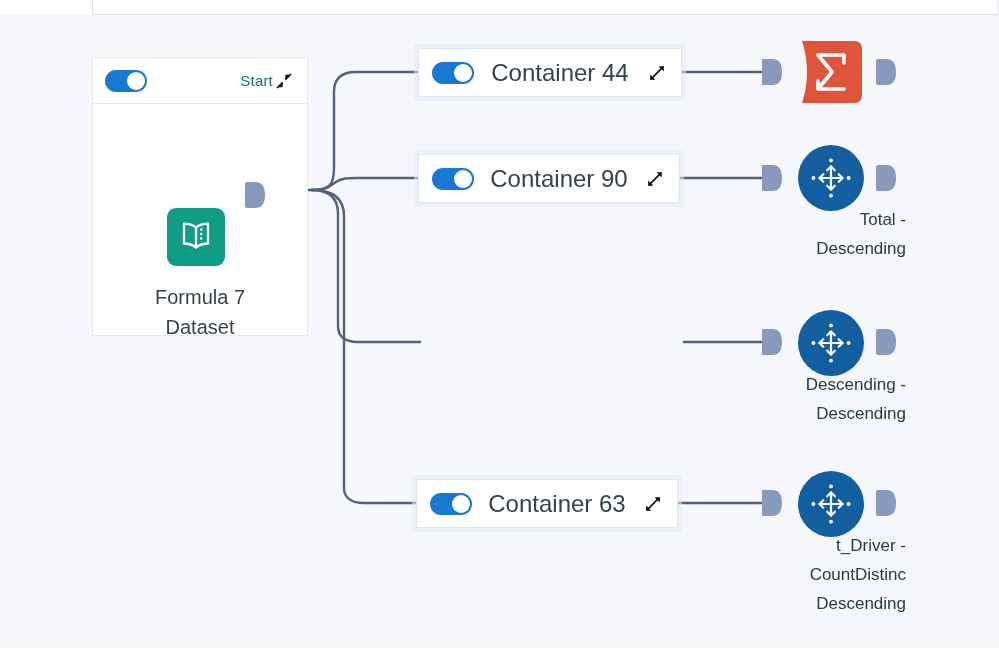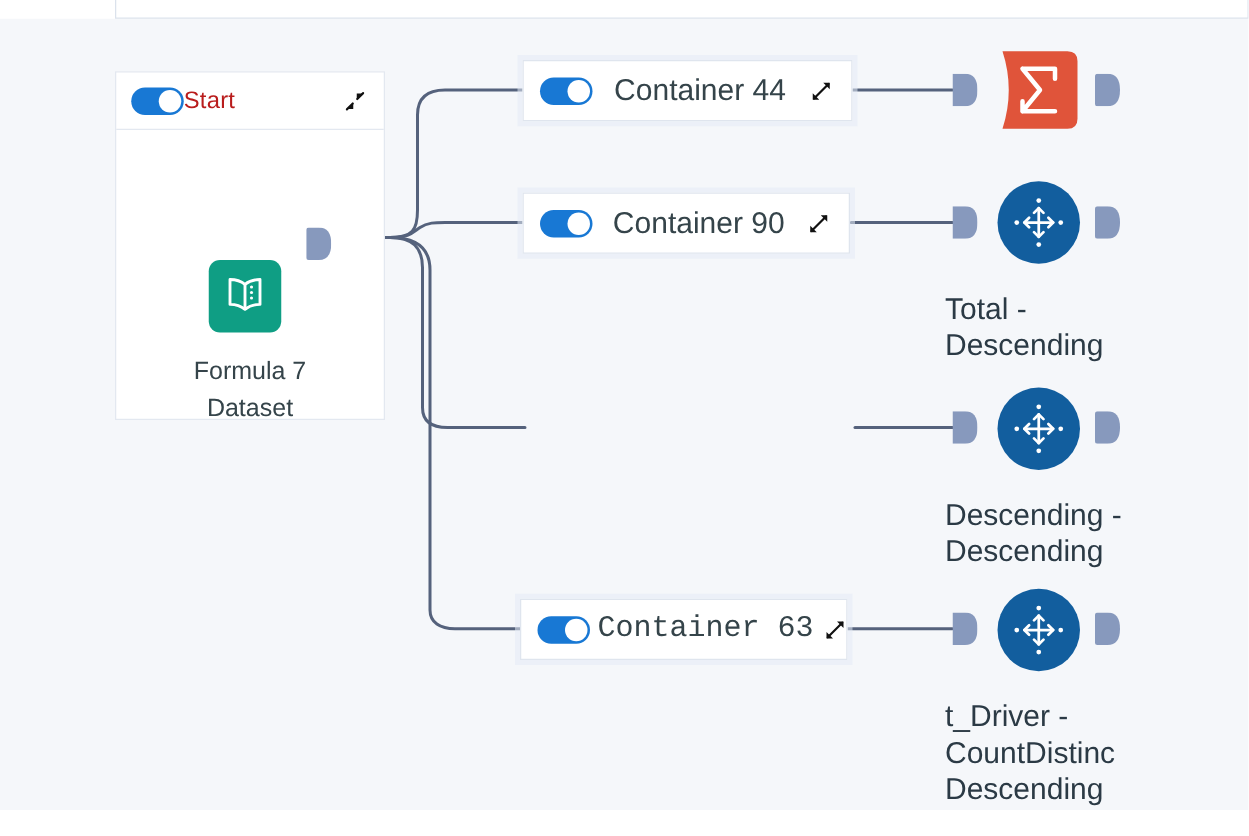--- a/index.html
+++ b/index.html
@@ -62,23 +62,23 @@
     position: relative;
     height: 46px;
     border-bottom: 1px solid #e3e8f0;
     display: flex;
     align-items: center;
     padding: 0 12px;
     box-sizing: border-box;
   }
   .start-title {
     flex: 1;
-    text-align: left;
-    font-size: 19px;
-    color: #b91c1c;
+    text-align: right;
+    font-size: 15px;
+    color: #0f766e;
     letter-spacing: .2px;
   }
   .start-body {
     position: relative;
     height: 232px;
   }
 
   
   .toggle {
     width: 42px;
@@ -166,25 +166,25 @@
     height: 66px;
     border-radius: 50%;
     background: #125e9e;
     display: flex;
     align-items: center;
     justify-content: center;
   }
   .tool-label {
     position: absolute;
     left: 50%;
-    top: 88px;
+    top: 60px;
     transform: translateX(-50%);
     width: 150px;
-    text-align: left;
-    font-size: 24px;
+    text-align: right;
+    font-size: 17px;
     line-height: 29px;
     color: #2b3a45;
     word-wrap: break-word;
   }
   .summarize-shape {
     width: 66px;
     height: 66px;
   }
 
   
@@ -286,21 +286,21 @@
         <g stroke="#111111" stroke-width="1.7" fill="none" stroke-linecap="round">
           <path d="M4.2,15.8 L15.8,4.2"></path>
         </g>
         <path d="M3.2,16.8 L3.2,11.6 L8.4,16.8 Z" fill="#111111"></path>
         <path d="M16.8,3.2 L16.8,8.4 L11.6,3.2 Z" fill="#111111"></path>
       </svg>
     </div>
   </div>
 
 
-  <div class="container-node" style="left:416px; top:479px; width:262px;font-family:Liberation Mono, monospace;">
+  <div class="container-node" style="left:416px; top:479px; width:262px;">
     <div class="toggle"></div>
     <div class="container-label">Container 63</div>
     <div class="icon-btn">
       <svg width="20" height="20" viewBox="0 0 20 20">
         <g stroke="#111111" stroke-width="1.7" fill="none" stroke-linecap="round">
           <path d="M4.2,15.8 L15.8,4.2"></path>
         </g>
         <path d="M3.2,16.8 L3.2,11.6 L8.4,16.8 Z" fill="#111111"></path>
         <path d="M16.8,3.2 L16.8,8.4 L11.6,3.2 Z" fill="#111111"></path>
       </svg>

